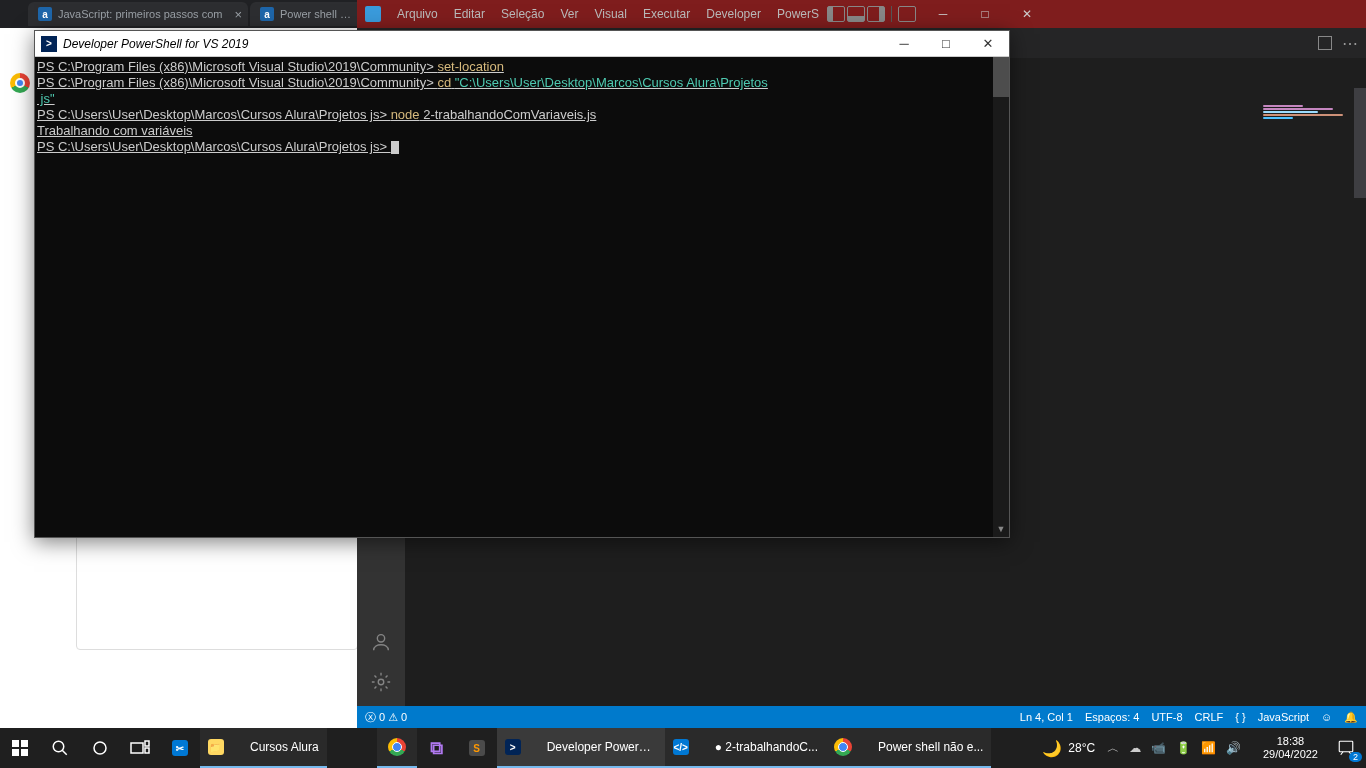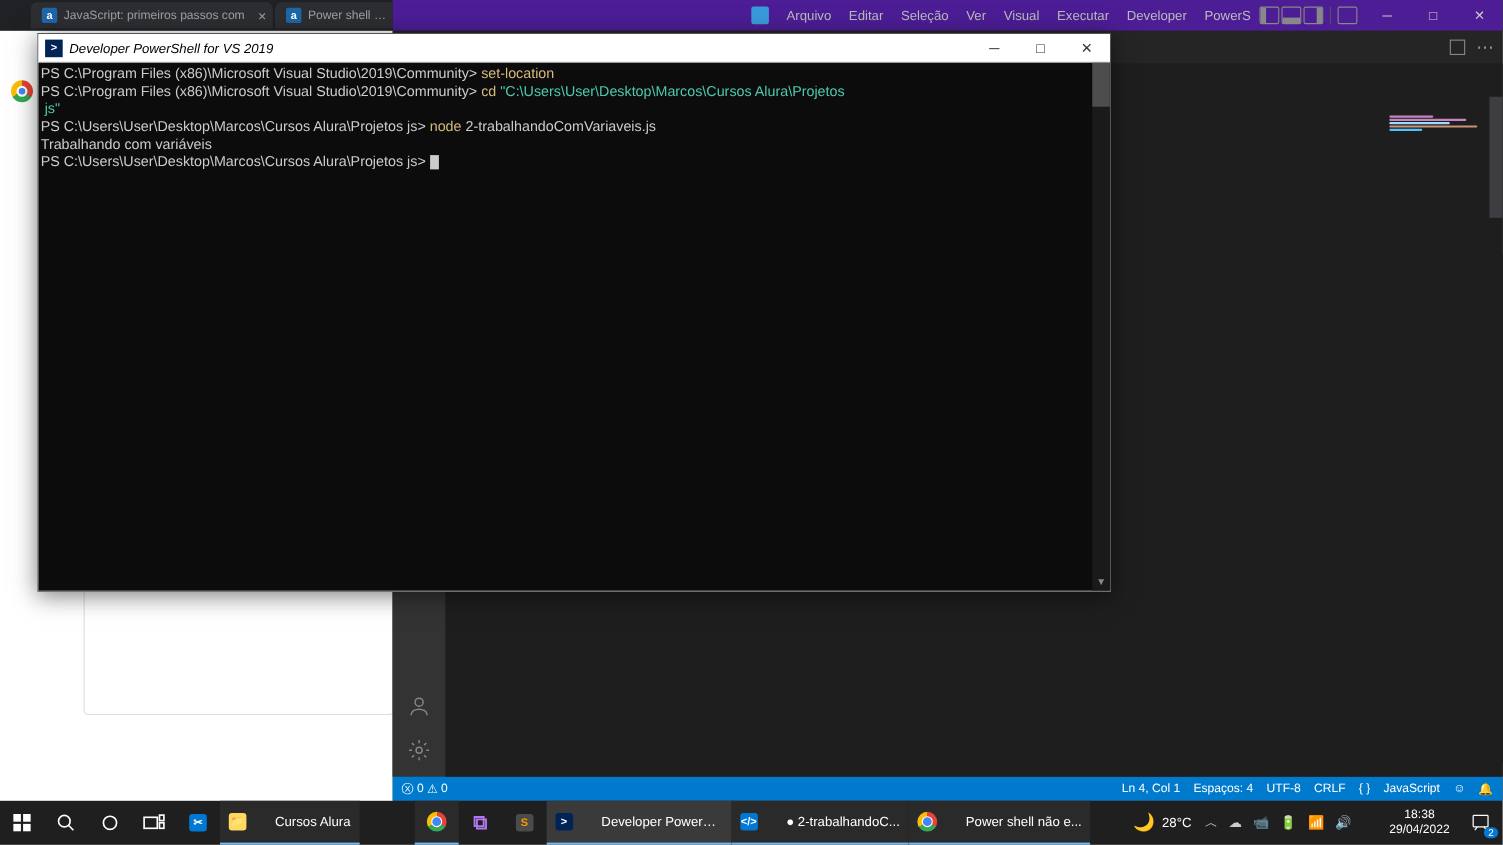--- a/index.html
+++ b/index.html
@@ -36,22 +36,22 @@
     position:absolute; left:76px; top:300px; width:282px; height:350px;
     background:#fff; border:1px solid #ddd; border-radius:4px; z-index:1;
   }
 
   
   .vscode {
     position: absolute; left: 357px; top: 0; width: 1009px; height: 728px;
     background: #1e1e1e; color: #ccc; z-index: 2; display:flex; flex-direction:column;
   }
   .vsc-title {
-    height: 28px; background:#4c1d95; display:flex; align-items:center;
-    font-size:12px; color:#bbb;justify-content:flex-end;
+    height: 28px; background:#7f1d1d; display:flex; align-items:center;
+    font-size:12px; color:#bbb;
   }
   .vsc-title .logo { width:16px; height:16px; margin:0 8px;
     background:#3a9bdc; border-radius:2px; }
   .vsc-menu { display:flex; gap:0; }
   .vsc-menu span { padding:0 8px; cursor:default; }
   .vsc-title .wtitle { flex:1; text-align:center; padding:0 8px; color:#999;
     overflow:hidden; text-overflow:ellipsis; white-space:nowrap;}
   .vsc-title .wtitle .dot{color:#ccc;}
   .vsc-layout-icons { display:flex; gap:2px; margin-right:6px;}
   .vsc-layout-icons .li { width:18px;height:16px;border:1px solid #888;border-radius:2px;position:relative;}
@@ -97,21 +97,21 @@
     display:flex; align-items:center; font-size:12px; color:#000;
   }
   .psw-title .icon{width:16px;height:16px;background:#012456;margin:0 6px;
     display:flex;align-items:center;justify-content:center;color:#fff;font-size:10px;font-weight:bold;}
   .psw-title .ttl{flex:1;font-style:italic;}
   .psw-title .btns{display:flex;}
   .psw-title .btns div{width:42px;height:26px;display:flex;align-items:center;justify-content:center;font-size:13px;color:#333;}
   .psw-body{
     flex:1; background:#0c0c0c; color:#ccc; font-family:Consolas,monospace;
     font-size:13px; line-height:16px; padding:2px 0 2px 2px; position:relative;
-    white-space:pre; overflow:hidden;
+    white-space:pre; overflow:hidden;text-decoration:underline;
   }
   .psw-body .cmd-y{color:#d7ba7d;}
   .psw-body .str-c{color:#4ec9b0;}
   .psw-body .cursor{display:inline-block;width:8px;height:13px;background:#ccc;vertical-align:text-bottom;}
   .psw-scroll{position:absolute;right:0;top:0;bottom:0;width:16px;background:#1a1a1a;}
   .psw-scroll .thumb{position:absolute;top:0;left:0;right:0;height:40px;background:#4d4d4d;}
   .psw-scroll .arr{position:absolute;left:0;right:0;height:16px;display:flex;align-items:center;justify-content:center;color:#888;font-size:9px;}
   .psw-scroll .arr.top{top:0;} .psw-scroll .arr.bot{bottom:0;}
 
   
@@ -124,21 +124,21 @@
     height:40px; display:flex; align-items:center; justify-content:center;
     padding:0 8px; gap:6px;
   }
   .taskbar .app{min-width:40px;}
   .taskbar .app.running{border-bottom:2px solid #76b9ed;background:#2a2a2a;}
   .taskbar .app.running.active{background:#3a3a3a;}
   .taskbar .label{max-width:110px;overflow:hidden;text-overflow:ellipsis;white-space:nowrap;margin-left:20px;}
   .taskbar .spacer{flex:1;}
   .taskbar .tray{display:flex;align-items:center;gap:2px;}
   .taskbar .tray .t{padding:0 4px;height:40px;display:flex;align-items:center;justify-content:center;color:#ccc;font-size:12px;}
-  .taskbar .clock{text-align:center;font-size:11px;line-height:13px;padding:0 8px;margin-left:12px;}
+  .taskbar .clock{text-align:center;font-size:11px;line-height:13px;padding:0 8px;}
   .taskbar .notif{width:40px;display:flex;align-items:center;justify-content:center;position:relative;}
   .taskbar .notif .badge{position:absolute;bottom:6px;right:4px;background:#0078d4;color:#fff;
     font-size:9px;border-radius:8px;padding:0 4px;}
 
   
   .ico-sq{width:16px;height:16px;border-radius:3px;display:flex;align-items:center;justify-content:center;font-size:10px;font-weight:bold;}
   .chrome-sm{width:18px;height:18px;border-radius:50%;
     background: conic-gradient(#ea4335 0 120deg,#34a853 120deg 240deg,#fbbc05 240deg 360deg);position:relative;}
   .chrome-sm::after{content:"";position:absolute;inset:4px;background:#4285f4;border-radius:50%;border:1.5px solid #fff;}
   .svg-icn{width:22px;height:22px;stroke:#858585;fill:none;stroke-width:1.5;}

